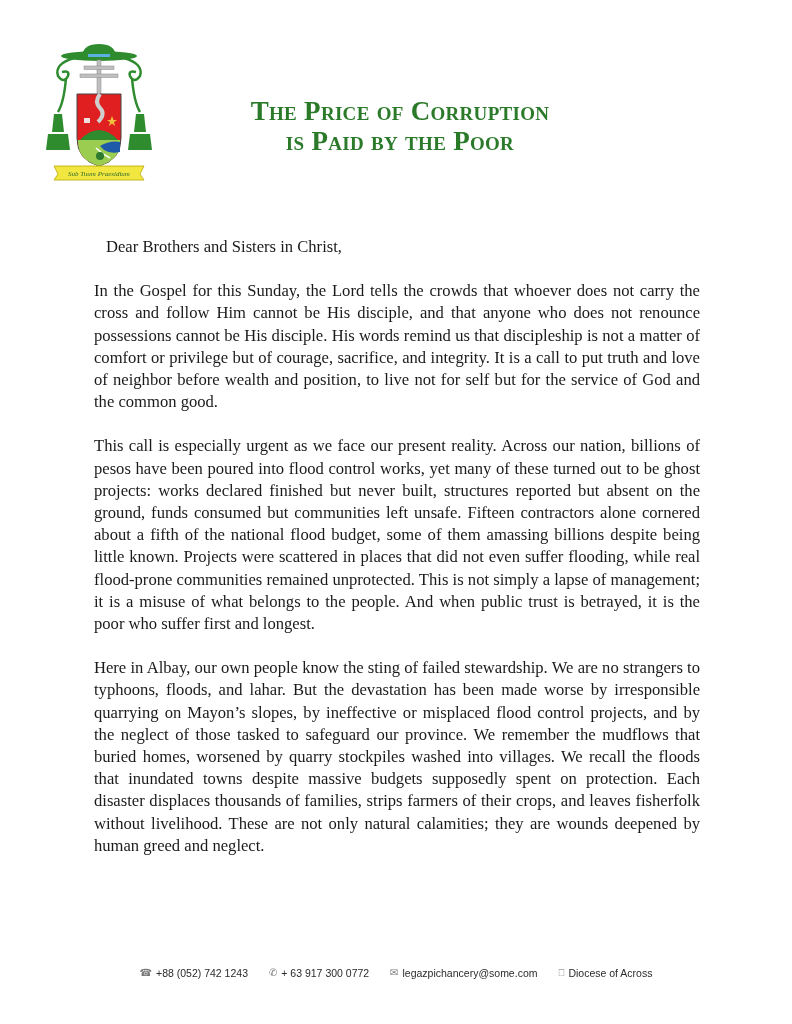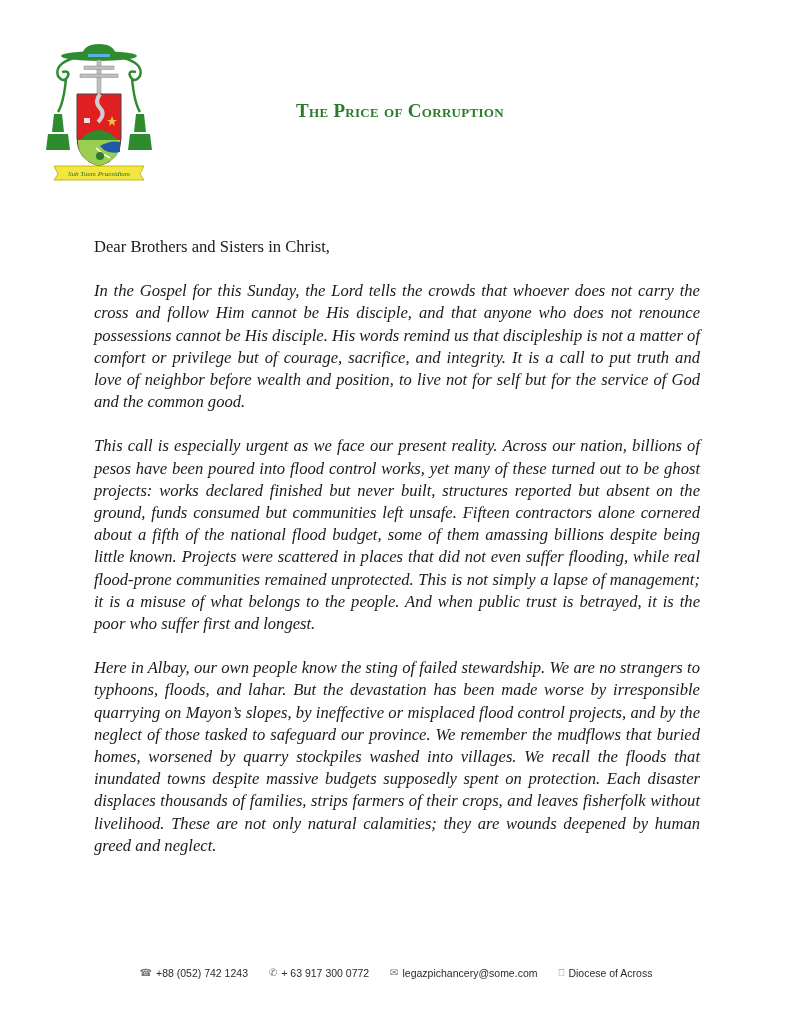--- a/index.html
+++ b/index.html
@@ -27,47 +27,46 @@
       left: 200px;
       top: 96px;
       width: 400px;
       text-align: center;
     }
     .title {
       color: #2a7a2a;
       font-family: "Liberation Serif", "DejaVu Serif", serif;
       font-weight: bold;
       font-variant: small-caps;
-      font-size: 19px;
+      font-size: 27px;
       line-height: 30px;
       letter-spacing: 0.3px;
       margin: 0;
     }
     .subtitle {
       font-style: italic;
       font-size: 16.5px;
       line-height: 22px;
       margin-top: 4px;
       color: #1a1a1a;
     }
     .letter {
       position: absolute;
       left: 94px;
       top: 236px;
       width: 606px;
       font-size: 16.6px;
       line-height: 22.2px;
     }
     .salutation {
-      margin: 0 0 22px 0;
+      margin: 0 0 22px 12px;
     }
     .para {
       margin: 0 0 22px 0;
       text-align: justify;
-      font-style: italic;
     }
     .footer {
       position: absolute;
       left: 0;
       top: 966px;
       width: 792px;
       text-align: center;
       font-family: "Liberation Sans", "DejaVu Sans", sans-serif;
       font-size: 10.5px;
       color: #2a2a2a;
@@ -124,20 +123,21 @@
 
   <rect x="40" y="76" width="6" height="5" fill="#f0e0e0"></rect>
   <polygon points="68,74 69.5,78 73,78 70,80 71,84 68,81.5 65,84 66,80 63,78 66.5,78" fill="#f2c040"></polygon>
 
   <path d="M10 124 L100 124 L96 132 L100 138 L10 138 L14 132 Z" fill="#f2e640" stroke="#b8a800" stroke-width="0.8"></path>
   <text x="55" y="134" text-anchor="middle" font-family="Liberation Serif, serif" font-style="italic" font-size="7" fill="#2e6b2e">Sub Tuum Praesidium</text>
 </svg>
 
 <div class="header">
   <div class="title">The Price of Corruption</div>
+  <div class="title">is Paid by the Poor</div>
 </div>
 
 <div class="letter">
   <p class="salutation">Dear Brothers and Sisters in Christ,</p>
   <p class="para">In the Gospel for this Sunday, the Lord tells the crowds that whoever does not carry the cross and follow Him cannot be His disciple, and that anyone who does not renounce possessions cannot be His disciple. His words remind us that discipleship is not a matter of comfort or privilege but of courage, sacrifice, and integrity. It is a call to put truth and love of neighbor before wealth and position, to live not for self but for the service of God and the common good.</p>
   <p class="para">This call is especially urgent as we face our present reality. Across our nation, billions of pesos have been poured into flood control works, yet many of these turned out to be ghost projects: works declared finished but never built, structures reported but absent on the ground, funds consumed but communities left unsafe. Fifteen contractors alone cornered about a fifth of the national flood budget, some of them amassing billions despite being little known. Projects were scattered in places that did not even suffer flooding, while real flood-prone communities remained unprotected. This is not simply a lapse of management; it is a misuse of what belongs to the people. And when public trust is betrayed, it is the poor who suffer first and longest.</p>
   <p class="para">Here in Albay, our own people know the sting of failed stewardship. We are no strangers to typhoons, floods, and lahar. But the devastation has been made worse by irresponsible quarrying on Mayon’s slopes, by ineffective or misplaced flood control projects, and by the neglect of those tasked to safeguard our province. We remember the mudflows that buried homes, worsened by quarry stockpiles washed into villages. We recall the floods that inundated towns despite massive budgets supposedly spent on protection. Each disaster displaces thousands of families, strips farmers of their crops, and leaves fisherfolk without livelihood. These are not only natural calamities; they are wounds deepened by human greed and neglect.</p>
 </div>
 
 <div class="footer">

